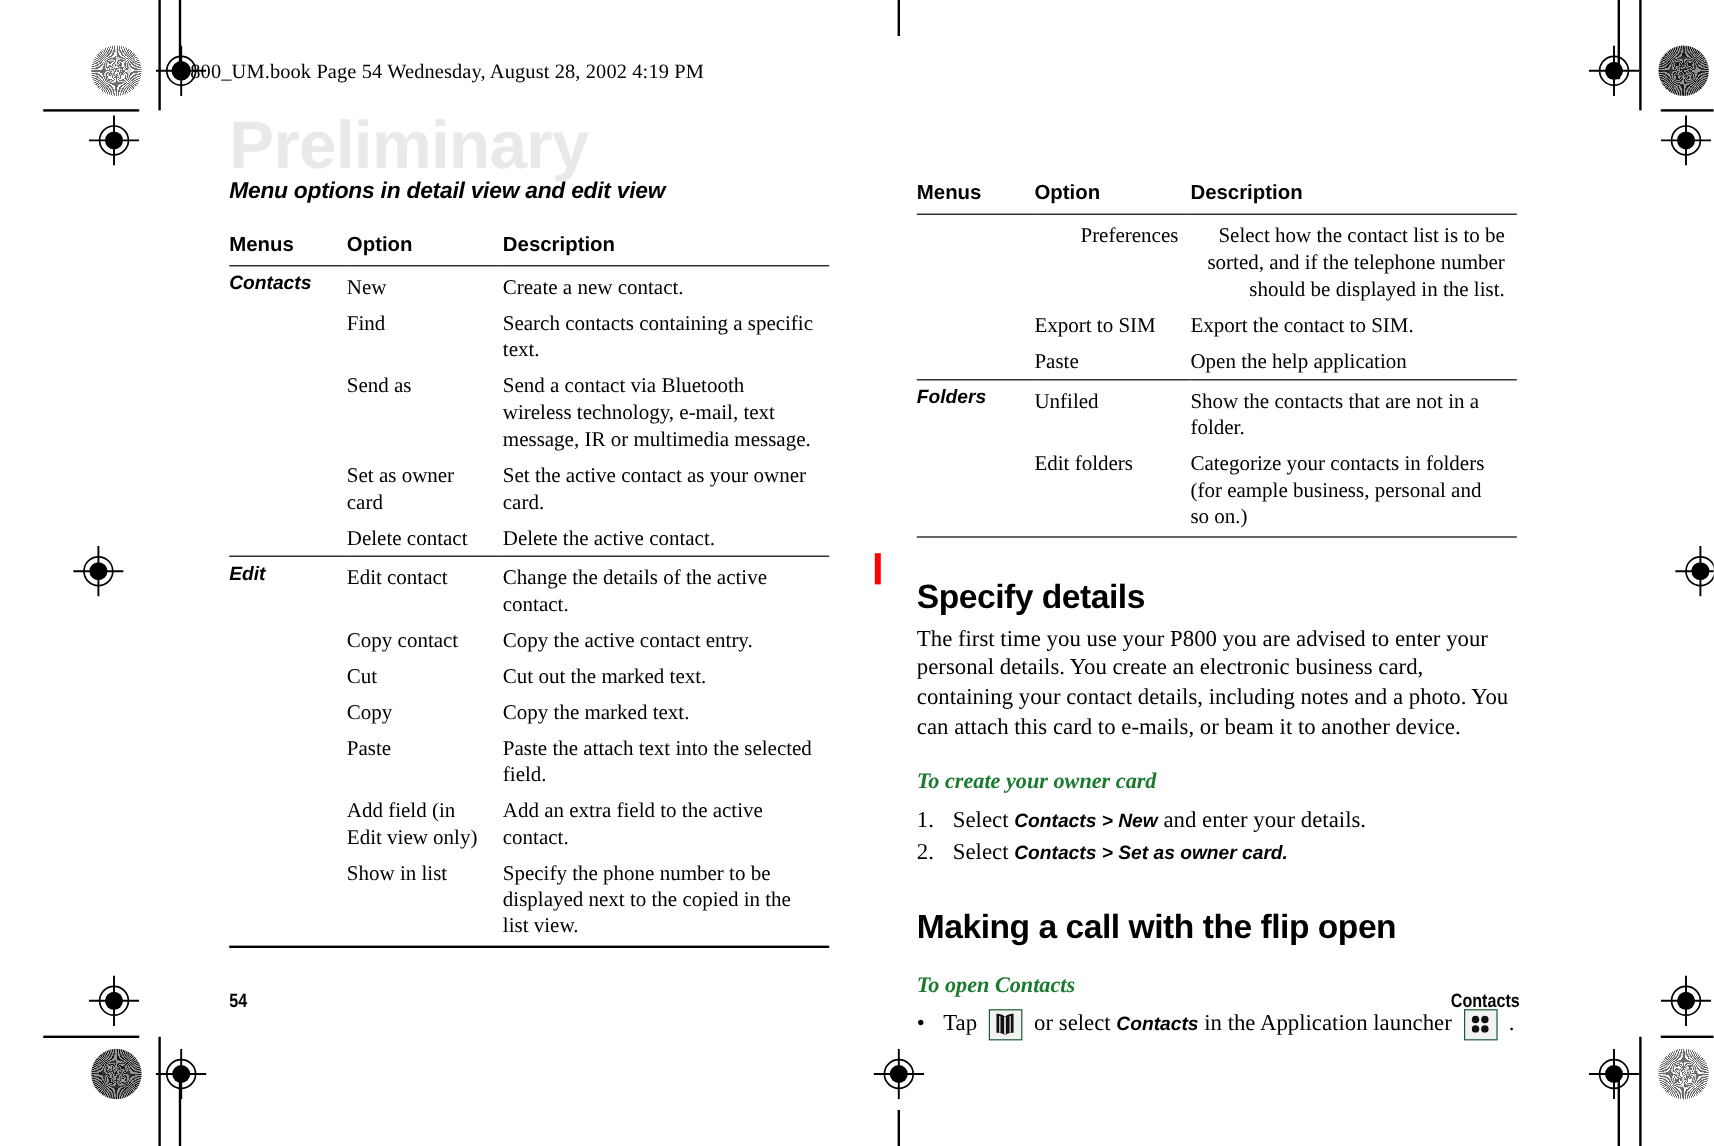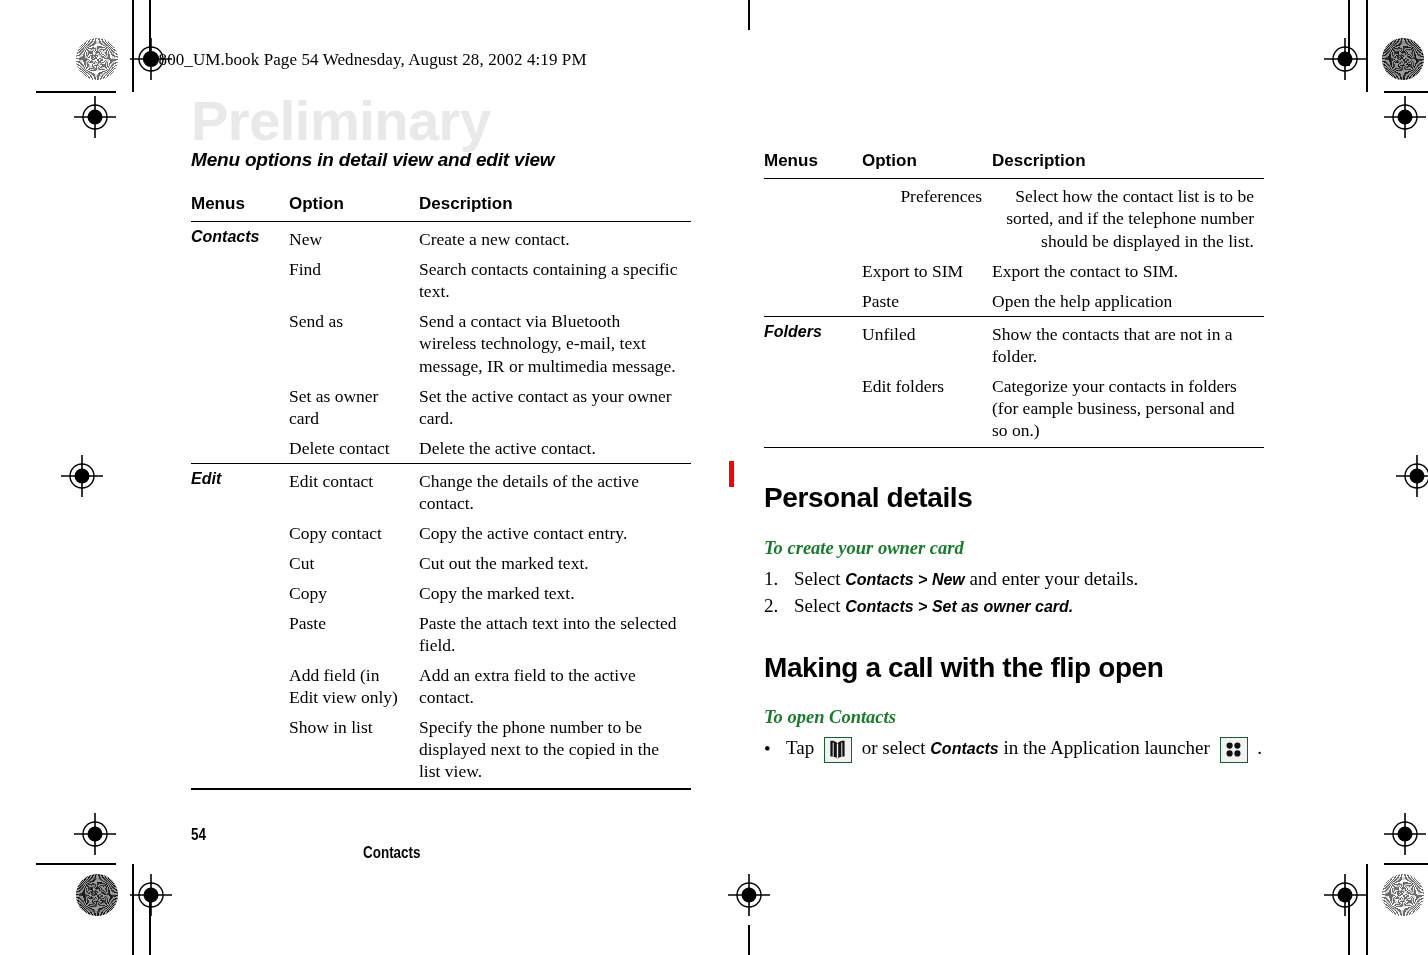--- a/index.html
+++ b/index.html
@@ -98,21 +98,21 @@
   .icon-box{
     display:inline-block;vertical-align:middle;width:28px;height:26px;
     border:1.6px solid #1d5c33;background:#f2f2f2;box-sizing:border-box;position:relative;
     margin:0 5px;
   }
   .icon-box svg{position:absolute;left:0;top:0;}
 
   
   .footer{position:absolute;left:155px;top:826px;width:1075px;
     font-family:"Liberation Sans", sans-serif;font-weight:bold;font-size:16px;
-    display:flex;justify-content:space-between;flex-direction:column;}
+    display:flex;justify-content:space-between;}
   .footer span{transform:scaleX(.84);transform-origin:left center;display:inline-block;}
   .footer span.r{transform-origin:right center;}
 </style>
 </head>
 <body>
 
 <div class="page">
 
   <div class="cropline" style="left:113px;top:0;width:1.6px;height:66px;"></div>
   <div class="cropline" style="left:96px;top:0;width:1.6px;height:92px;"></div>
@@ -347,21 +347,22 @@
           </tr>
           <tr>
             <td class="menu c-menu"></td>
             <td class="c-opt">Edit folders</td>
             <td class="c-desc">Categorize your contacts in folders (for eample business, personal and so on.)</td>
           </tr>
         </tbody>
     </table>
     <div class="tabfoot"></div>
 
-    <h1 class="big" style="margin-top:34px;">Personal details</h1>
+    <h1 class="big" style="margin-top:34px;">Specify details</h1>
+    <p class="body">The first time you use your P800 you are advised to enter your personal details. You create an electronic business card, containing your contact details, including notes and a photo. You can attach this card to e-mails, or beam it to another device.</p>
 
     <h3 class="green" style="margin-top:22px;">To create your owner card</h3>
     <ol class="steps" id="steps-owner-card">
         <li>
           <span class="num">1.</span>
           <span><span>Select </span><span class="ui">Contacts &gt; New</span><span> and enter your details.</span></span>
         </li>
         <li>
           <span class="num">2.</span>
           <span><span>Select </span><span class="ui">Contacts &gt; Set as owner card.</span><span></span></span>

